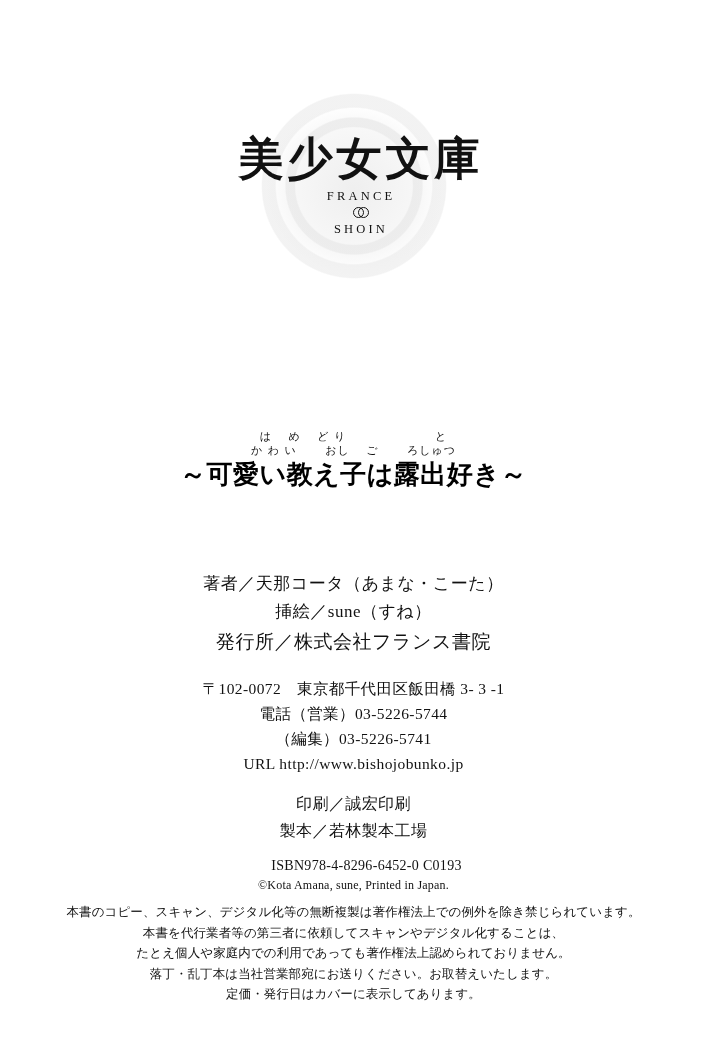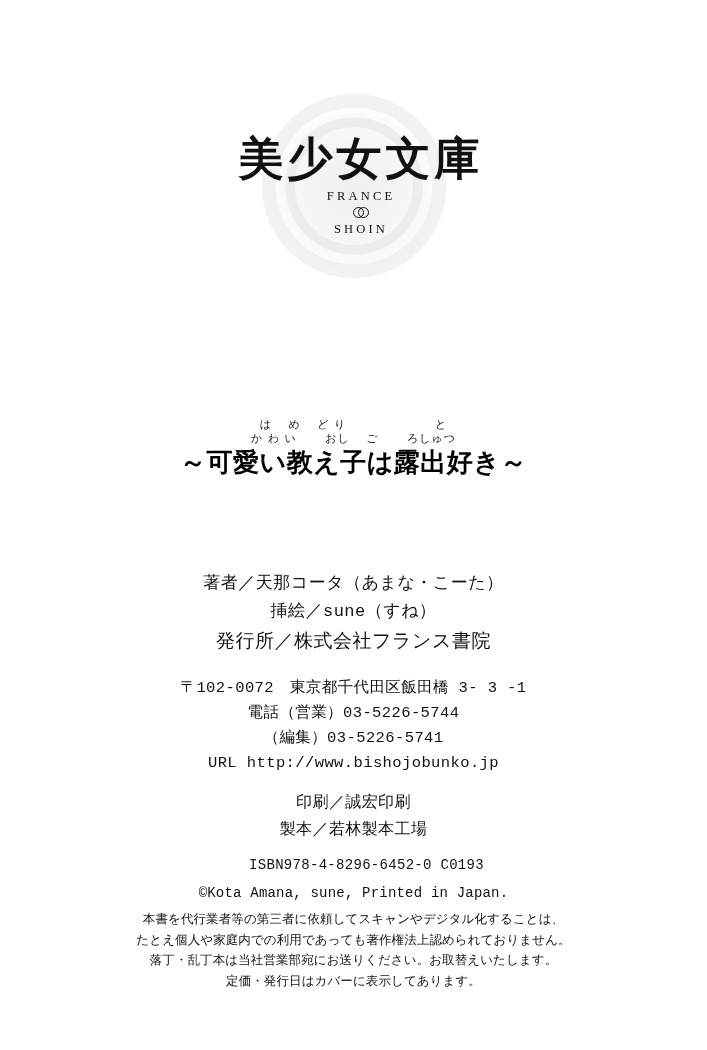--- a/index.html
+++ b/index.html
@@ -100,21 +100,21 @@
     height: 9px;
     border: 1.6px solid #111;
     border-radius: 50%;
   }
   .logo-mark::before { left: 0; }
   .logo-mark::after { left: 5px; }
 
   
   .title-block {
     position: absolute;
-    top: 418px;
+    top: 430px;
     left: 0;
     width: 707px;
     text-align: center;
   }
   .ruby-line {
     font-family: "DejaVu Sans", sans-serif;
     font-size: 11px;
     letter-spacing: 1px;
     color: #111;
     height: 14px;
@@ -142,21 +142,21 @@
 
   
   .colophon {
     position: absolute;
     top: 570px;
     left: 0;
     width: 707px;
     text-align: center;
   }
   .colophon .line {
-    font-family: Liberation Mono, monospace;
+    font-family: Liberation Serif, serif;
     color: #111;
   }
   .credit {
     font-size: 17px;
     line-height: 28px;
     letter-spacing: 0.5px;
   }
   .publisher {
     font-size: 19px;
     line-height: 30px;
@@ -184,24 +184,23 @@
   }
   .isbn {
     font-family: "Liberation Serif", serif;
     font-size: 14px;
     line-height: 19px;
     letter-spacing: 0.3px;
     padding-left: 26px;
   }
   .copyright {
     font-family: "Liberation Serif", serif;
-    font-size: 14px;
+    font-size: 12px;
     line-height: 20px;
     letter-spacing: 0.2px;
-    margin-top: 8px;
   }
   .notice-block {
     margin-top: 7px;
   }
   .notice {
     font-family: "DejaVu Sans", sans-serif;
     font-size: 12.5px;
     line-height: 20.5px;
     letter-spacing: 0.1px;
     color: #111;
@@ -248,19 +247,20 @@
     <div class="line print">印刷／誠宏印刷</div>
     <div class="line print">製本／若林製本工場</div>
   </div>
 
   <div class="isbn-block">
     <div class="line isbn">ISBN978-4-8296-6452-0 C0193</div>
     <div class="line copyright">©Kota Amana, sune,  Printed in Japan.</div>
   </div>
 
   <div class="notice-block">
+    <div class="line notice">本書のコピー、スキャン、デジタル化等の無断複製は著作権法上での例外を除き禁じられています。</div>
     <div class="line notice">本書を代行業者等の第三者に依頼してスキャンやデジタル化することは、</div>
     <div class="line notice">たとえ個人や家庭内での利用であっても著作権法上認められておりません。</div>
     <div class="line notice">落丁・乱丁本は当社営業部宛にお送りください。お取替えいたします。</div>
     <div class="line notice">定価・発行日はカバーに表示してあります。</div>
   </div>
 
 </div>
 
 </body></html>

